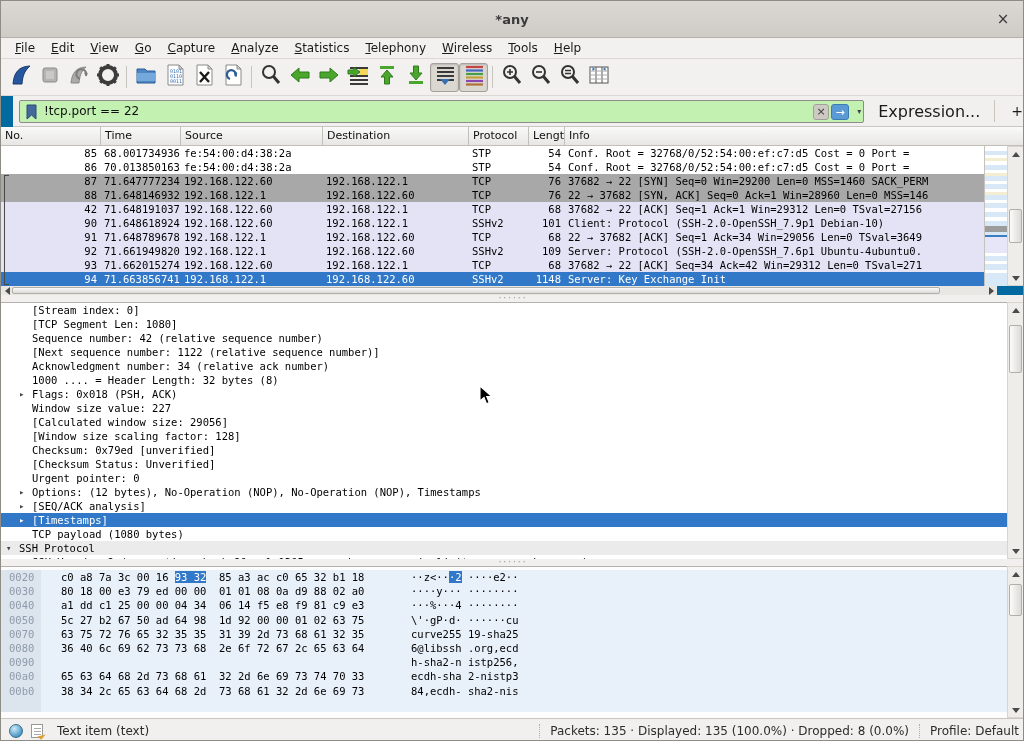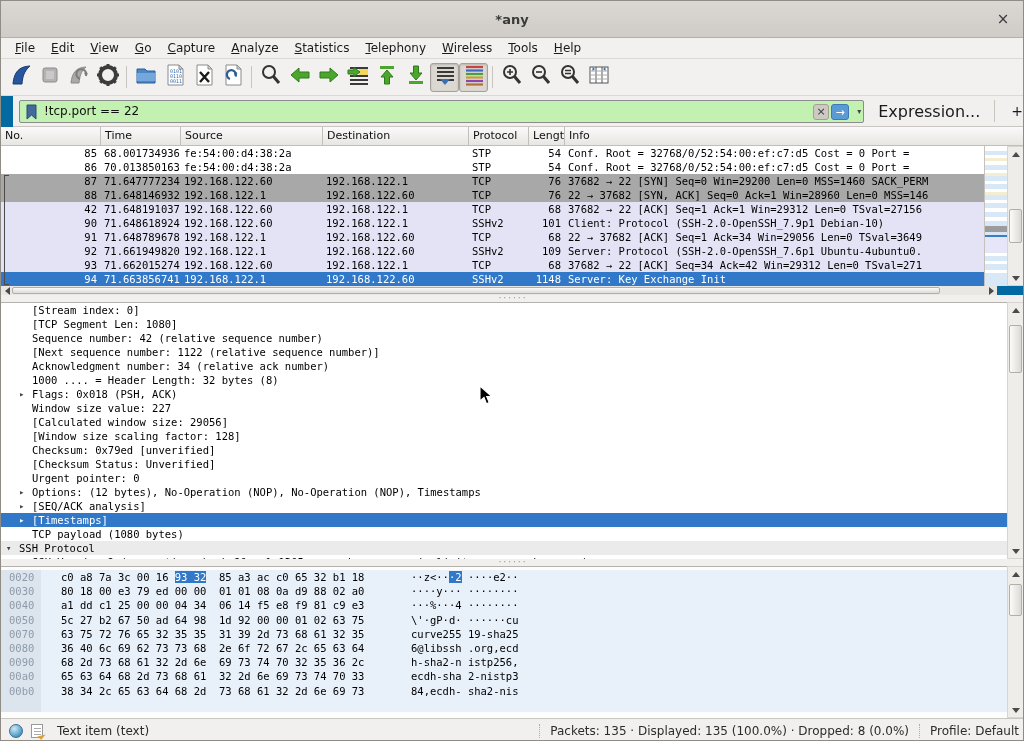--- a/index.html
+++ b/index.html
@@ -511,21 +511,21 @@
 
   <div class="hexpane">
     <div class="hexrows">
       <div class="offstrip"></div>
       <div class="hrow"><span class="off">0020</span><span class="hex"><span>c0 a8 7a 3c 00 16 </span><span class="hl">93 32</span><span>  85 a3 ac c0 65 32 b1 18</span></span><span class="asc"><span>··z&lt;··</span><span class="hl">·2</span><span> ····e2··</span></span></div>
       <div class="hrow"><span class="off">0030</span><span class="hex">80 18 00 e3 79 ed 00 00  01 01 08 0a d9 88 02 a0</span><span class="asc">····y··· ········</span></div>
       <div class="hrow"><span class="off">0040</span><span class="hex">a1 dd c1 25 00 00 04 34  06 14 f5 e8 f9 81 c9 e3</span><span class="asc">···%···4 ········</span></div>
       <div class="hrow"><span class="off">0050</span><span class="hex">5c 27 b2 67 50 ad 64 98  1d 92 00 00 01 02 63 75</span><span class="asc">\'·gP·d· ······cu</span></div>
       <div class="hrow"><span class="off">0070</span><span class="hex">63 75 72 76 65 32 35 35  31 39 2d 73 68 61 32 35</span><span class="asc">curve255 19-sha25</span></div>
       <div class="hrow"><span class="off">0080</span><span class="hex">36 40 6c 69 62 73 73 68  2e 6f 72 67 2c 65 63 64</span><span class="asc">6@libssh .org,ecd</span></div>
-      <div class="hrow"><span class="off">0090</span><span class="hex">68 2d 73 68 61 32 2d 6e  69 73 74 70 32 35 36 2c</span><span class="asc">h-sha2-n istp256,</span></div>
+      <div class="hrow"><span class="off">0090</span><span class="asc">h-sha2-n istp256,</span></div>
       <div class="hrow"><span class="off">00a0</span><span class="hex">65 63 64 68 2d 73 68 61  32 2d 6e 69 73 74 70 33</span><span class="asc">ecdh-sha 2-nistp3</span></div>
       <div class="hrow"><span class="off">00b0</span><span class="hex">38 34 2c 65 63 64 68 2d  73 68 61 32 2d 6e 69 73</span><span class="asc">84,ecdh- sha2-nis</span></div>
     </div>
   </div>
 
   <div class="vsb" style="left:1006px; top:565px; height:152px;">
     <div class="sb-btn" style="top:0">
         <div class="tri-up"></div>
       </div>
     <div class="sb-thumb" style="top:17px; height:32px;"></div>

